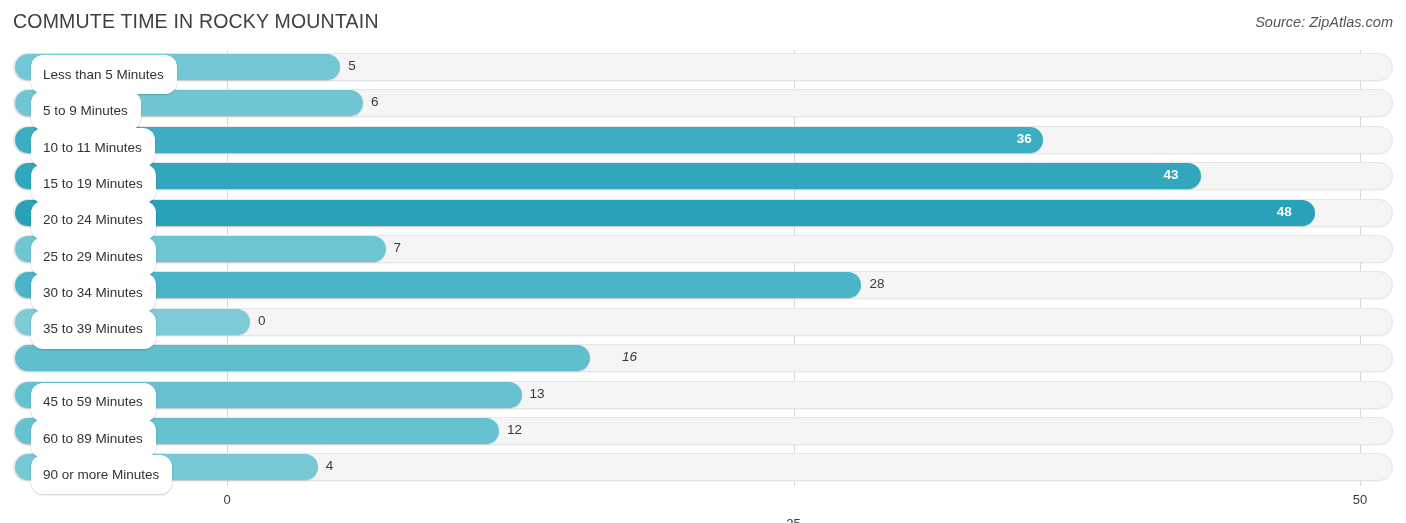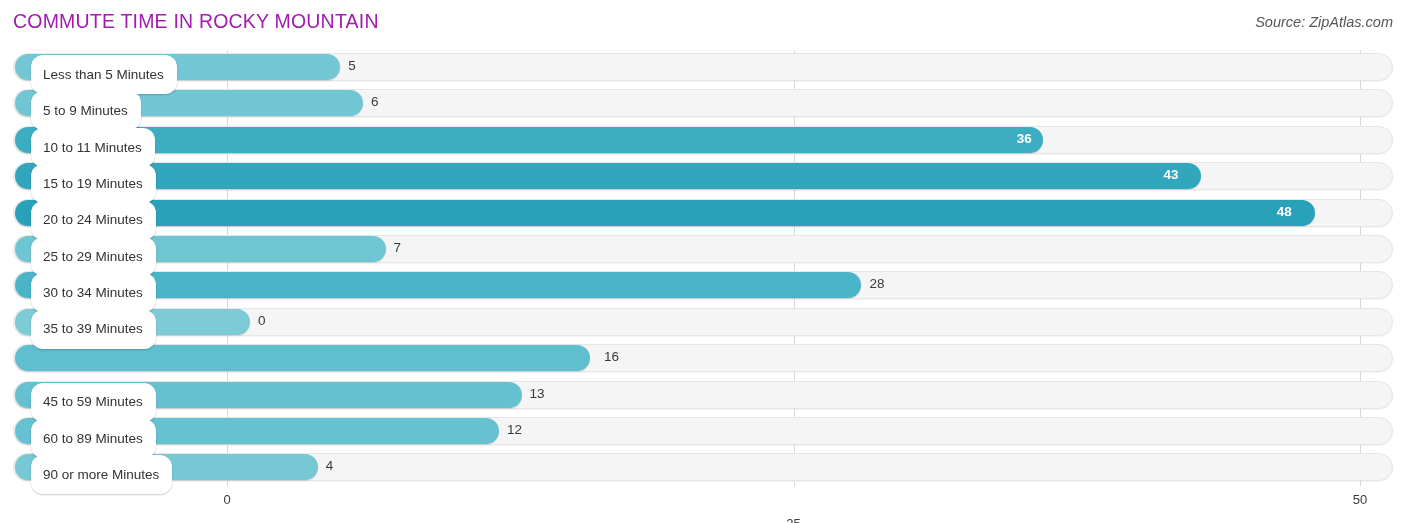--- a/index.html
+++ b/index.html
@@ -20,21 +20,21 @@
     width: 1406px;
     height: 523px;
   }
   
   .chart-title {
     position: absolute;
     left: 13px;
     top: 10px;
     font-size: 19.5px;
     font-weight: 400;
-    color: #a21caf;
+    color: #404040;
     letter-spacing: 0.2px;
     white-space: nowrap;
   }
   .chart-source {
     position: absolute;
     right: 13px;
     top: 14px;
     font-size: 14.5px;
     font-style: italic;
     color: #55565a;
@@ -230,21 +230,21 @@
           <div class="track"></div>
           <div class="bar" style="width: 235px; background: rgb(124, 203, 214);"></div>
           <div class="label-capsule">
             <span>35 to 39 Minutes</span>
           </div>
           <div class="value-out" style="left: 258px;">0</div>
         </div>
         <div class="row">
           <div class="track"></div>
           <div class="bar" style="width: 574.56px; background: rgb(95, 191, 206);"></div>
-          <div class="value-out" style="left: 604px;">16</div>
+          <div class="value-out" style="left: 622px; font-style: italic;">16</div>
         </div>
         <div class="row">
           <div class="track"></div>
           <div class="bar" style="width: 506.58px; background: rgb(101, 193, 208);"></div>
           <div class="label-capsule">
             <span>45 to 59 Minutes</span>
           </div>
           <div class="value-out" style="left: 529.58px;">13</div>
         </div>
         <div class="row">

